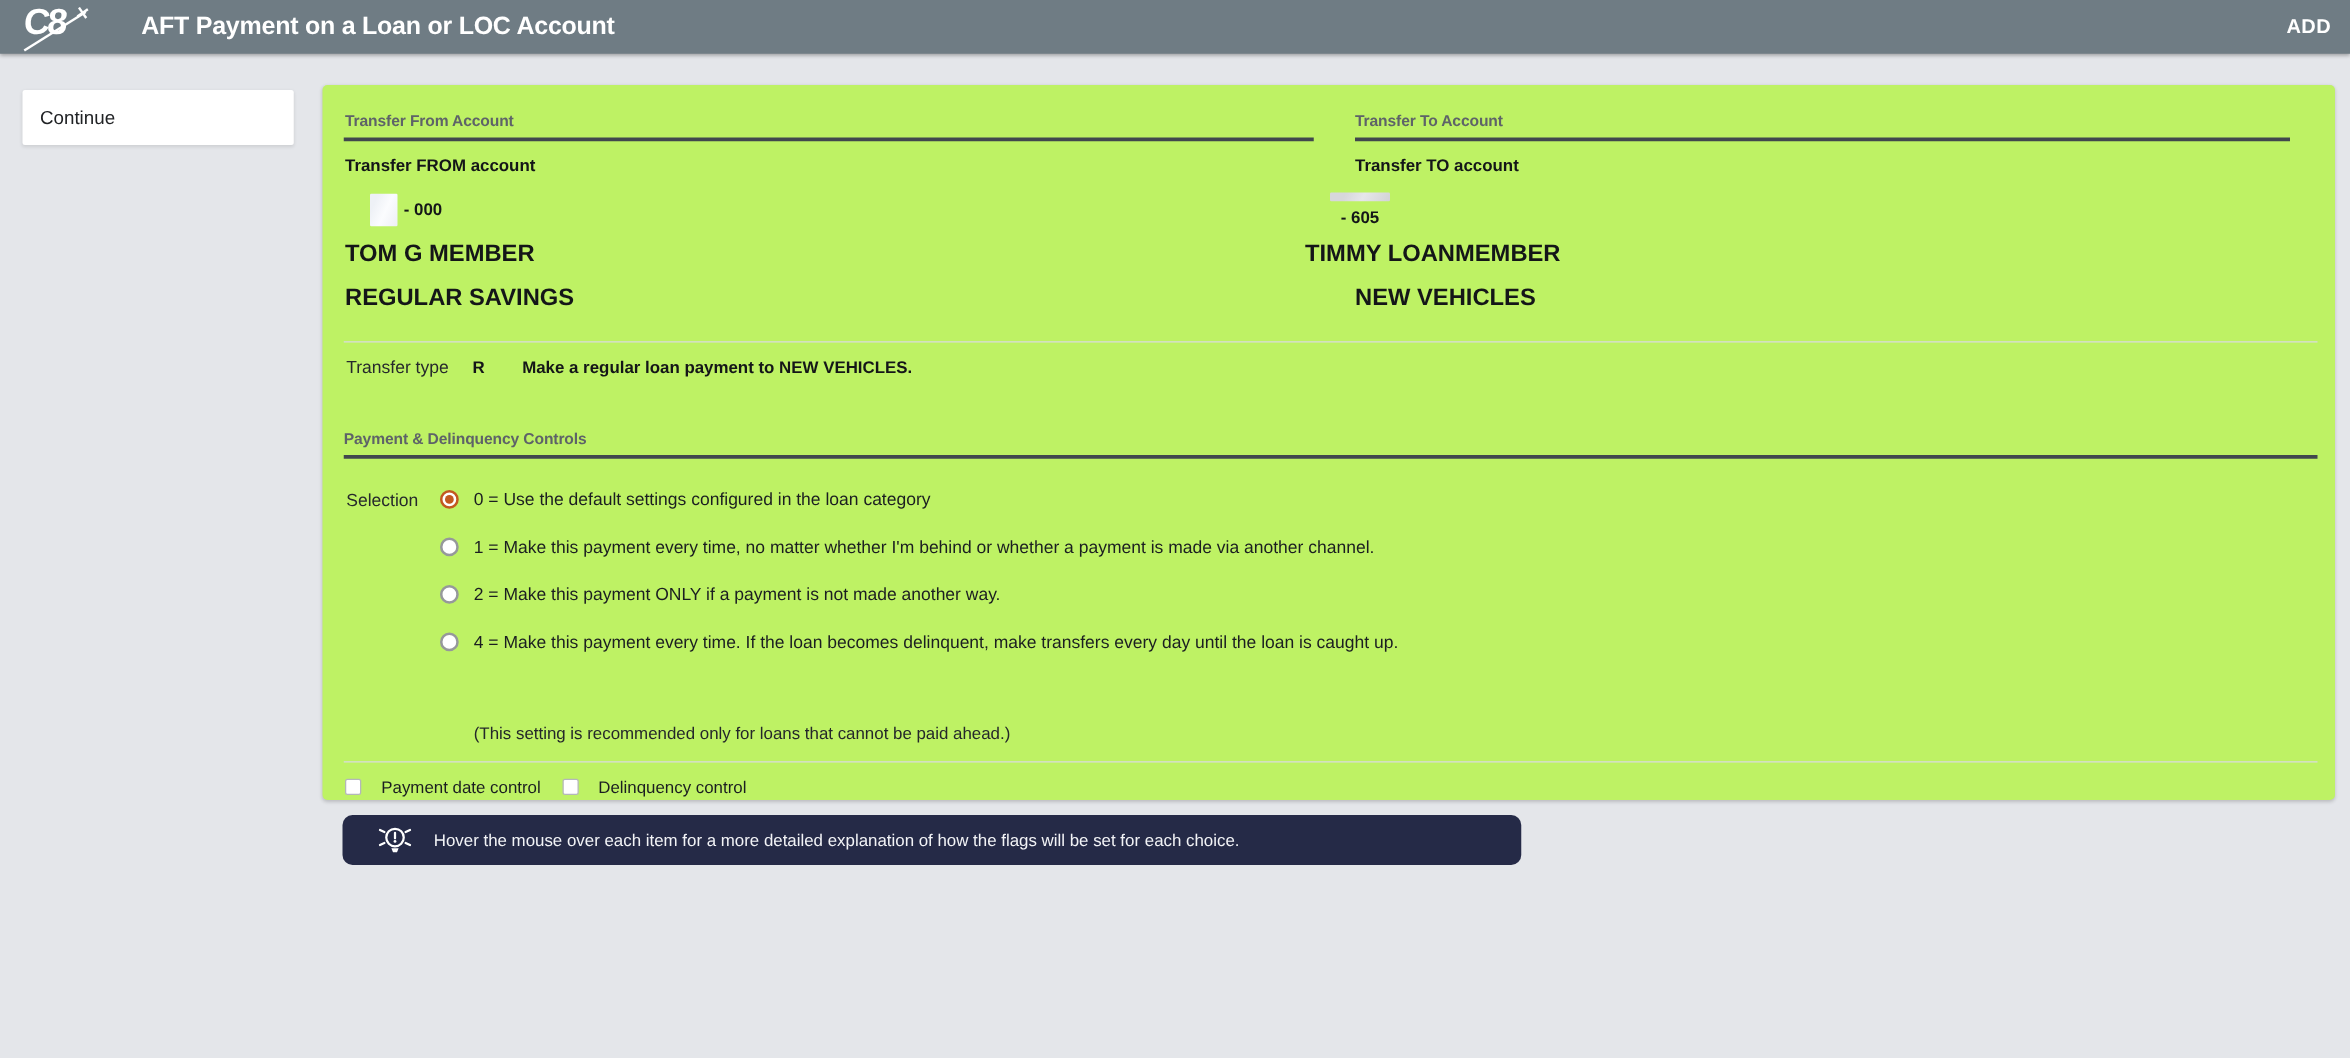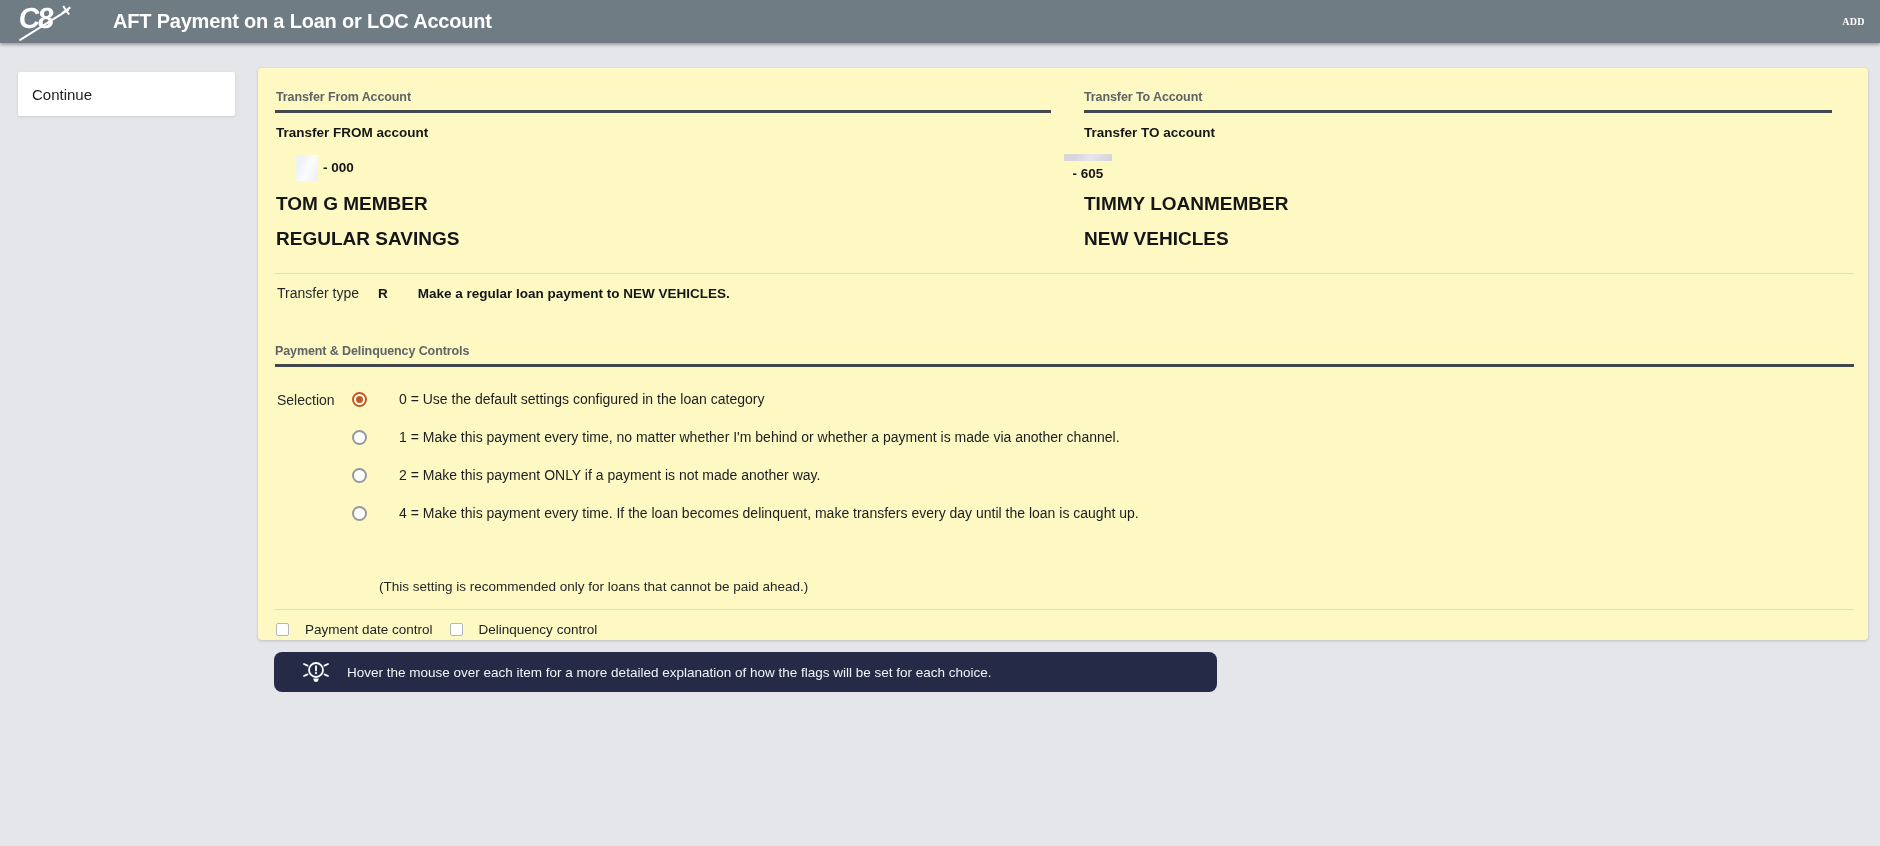--- a/index.html
+++ b/index.html
@@ -27,35 +27,35 @@
   .logo-slash {
     position:absolute; left:0px; top:24px; width:58px; height:2px; background:#fff;
     transform:rotate(-32deg);
   }
   .title {
     margin-left:34px; color:#fff; font-size:20px; font-weight:700;
     letter-spacing:-.2px; white-space:nowrap;
   }
   .add-btn {
     margin-left:auto; background:none; border:none; cursor:pointer;
-    color:#fff; font-family:Liberation Serif, serif; font-size:10px; font-weight:700; letter-spacing:.4px;
+    color:#fff; font-family:Liberation Sans, sans-serif; font-size:16px; font-weight:700; letter-spacing:.4px;
   }
 
   
   .continue-btn {
     position:absolute; left:18px; top:72px; width:217px; height:44px;
     background:#fff; border:none; border-radius:2px; cursor:pointer;
     text-align:left; padding-left:14px; font-family:inherit;
     font-size:15px; color:#202225; box-shadow:0 1px 3px rgba(0,0,0,.10);
   }
 
   
   .card {
     position:absolute; left:258px; top:68px; width:1610px; height:572px;
-    background:#fef9c3; border-radius:4px; box-shadow:0 1px 3px rgba(0,0,0,.18);
+    background:#bef264; border-radius:4px; box-shadow:0 1px 3px rgba(0,0,0,.18);
   }
   .card > div { position:absolute; }
 
   .sec-title { font-size:12.5px; font-weight:700; color:#5E6368; letter-spacing:-.1px; white-space:nowrap; }
   .sec-rule  { height:3px; background:#41484D; }
   .divider   { height:1px; background:#D9DBDE; }
 
   .from-title { left:18px;  top:22px; }
   .from-rule  { left:17px;  top:42px; width:776px; }
   .to-title   { left:826px; top:22px; }
@@ -68,38 +68,38 @@
   .acct-row { display:flex; align-items:center; gap:5px; height:27px; }
   .from-acct { left:38px;  top:86px; }
   .to-acct   { left:806px; top:86px;flex-direction:column; }
   .redact { display:inline-block; height:26px; border-radius:1px; }
   .redact-light { width:22px; background:linear-gradient(115deg,#eef1f6 20%,#fbfcfe 55%,#edeff4); }
   .redact-gray  { width:48px; background:linear-gradient(115deg,#d7d7db 25%,#e6e6ea 55%,#d2d3d7); }
   .acct-suffix { font-size:13.5px; font-weight:700; color:#141618; }
 
   .bold-line { font-size:19px; font-weight:700; color:#141618; white-space:nowrap; }
   .from-member  { left:18px;  top:125px; }
-  .to-member    { left:826px; top:125px; }
+  .to-member    { left:786px; top:125px; }
   .from-product { left:18px;  top:160px; }
   .to-product   { left:826px; top:160px; }
 
   .divider-1 { left:17px; top:205px; width:1579px; }
 
   .ttype-row { left:19px; top:217px; display:flex; align-items:baseline; white-space:nowrap; }
   .ttype-label { font-size:14px; color:#26292c; }
   .ttype-code  { font-size:13.5px; font-weight:700; color:#141618; margin-left:19px; }
   .ttype-desc  { font-size:13.5px; font-weight:700; color:#141618; margin-left:30px; }
 
   .controls-title { left:17px; top:276px; }
   .controls-rule  { left:17px; top:296px; width:1579px; }
 
   .selection-label { left:19px; top:324px; font-size:14px; color:#26292c; }
 
   .options { left:94px; top:312px; }
-  .radio-row { display:flex; align-items:center; height:38px; cursor:pointer;gap:20px; }
+  .radio-row { display:flex; align-items:center; height:38px; cursor:pointer; }
   .radio {
     width:15px; height:15px; border-radius:50%; background:#fff;
     border:2px solid #96989B; flex:0 0 15px; position:relative;
   }
   .radio.selected { border-color:#C2591F; }
   .radio.selected::after {
     content:''; position:absolute; left:2px; top:2px; width:7px; height:7px;
     border-radius:50%; background:#C2591F;
   }
   .radio-label { margin-left:12px; font-size:14px; color:#1b1e21; white-space:nowrap; }

